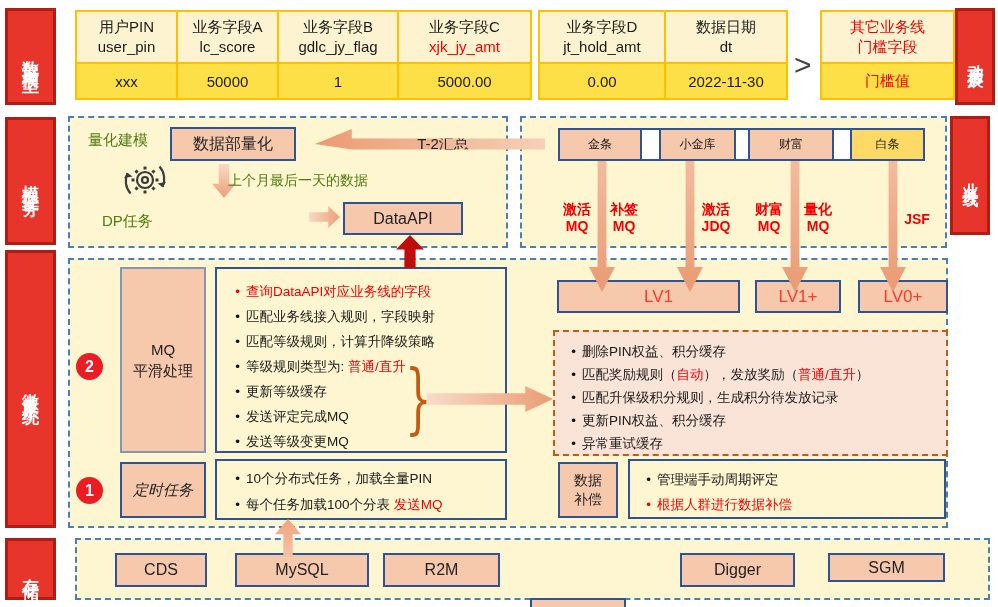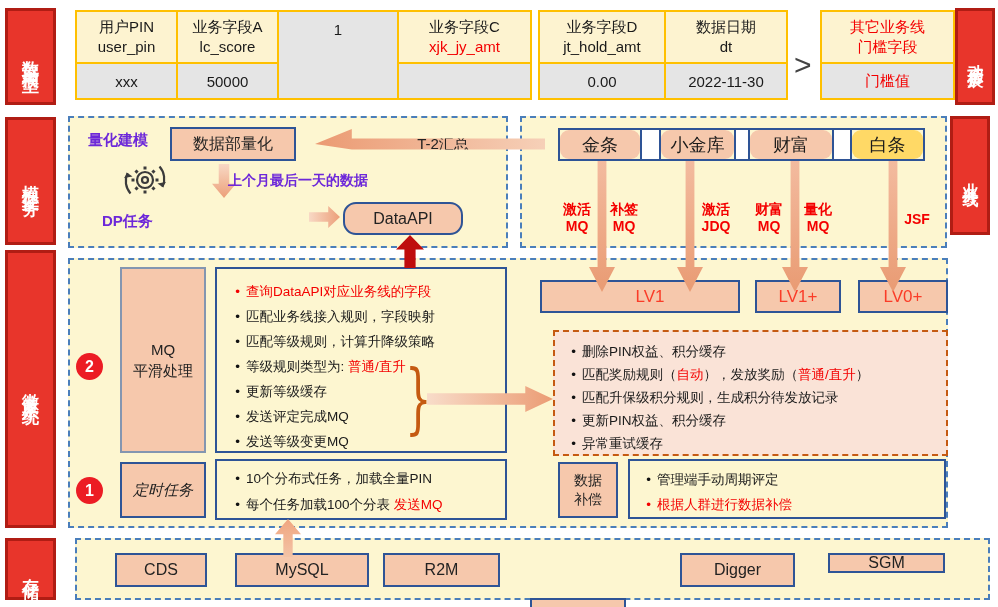--- a/index.html
+++ b/index.html
@@ -4,38 +4,38 @@
 <style>
   html,body{margin:0;padding:0;background:#fff;}
   .canvas{position:relative;width:998px;height:607px;background:#ffffff;overflow:hidden;
           font-family:"Liberation Sans","DejaVu Sans",sans-serif;color:#1a1a1a;}
   
   .vlabel{position:absolute;background:#e8352b;border:3px solid #b01d14;color:#fff;
           font-weight:bold;font-size:17px;display:flex;align-items:center;justify-content:center;
           writing-mode:vertical-rl;text-orientation:upright;letter-spacing:5px;z-index:6;box-sizing:border-box;}
   
   .dm-table{position:absolute;display:flex;}
-  .dm-col{box-sizing:border-box;border:2px solid #ffc000;margin-left:-2px;background:#e5e5e5;}
+  .dm-col{box-sizing:border-box;border:2px solid #ffc000;margin-left:-2px;background:#fde047;}
   .dm-col:first-child{margin-left:0;}
   .dm-h{height:50px;background:#fdf3d0;display:flex;flex-direction:column;align-items:center;
         justify-content:center;font-size:15px;line-height:20px;border-bottom:2px solid #ffc000;}
   .dm-v{height:34px;display:flex;align-items:center;justify-content:center;font-size:15px;}
   .red{color:#f40000;}
   .dm-connector{position:absolute;left:794px;top:48px;font-size:30px;color:#444;z-index:2;}
   
   .section{position:absolute;box-sizing:border-box;border:2px dashed #4a7ebb;background:#fdf6d0;}
   
   .pnode{position:absolute;box-sizing:border-box;background:#f6c8ac;border:2px solid #2e5496;
          display:flex;align-items:center;justify-content:center;font-size:16px;color:#222;z-index:3;}
   .pnode.gray{border-color:#8496b0;flex-direction:column;font-size:15px;line-height:21px;}
   .pnode.small{font-size:14px;line-height:19px;}
   
   .biz-row{position:absolute;left:558px;top:128px;height:33px;display:flex;
            border:2px solid #2e5496;box-sizing:border-box;z-index:3;}
-  .biz-seg{display:flex;align-items:center;justify-content:center;font-size:18px;background:#f6c8ac;border-radius:9px;}
+  .biz-seg{display:flex;align-items:center;justify-content:center;font-size:12px;background:#f6c8ac;}
   .biz-seg.gold{background:#ffd966;}
   .biz-gap{background:#ffffff;border-left:2px solid #2e5496;border-right:2px solid #2e5496;}
   .mq{position:absolute;color:#f40000;font-weight:bold;font-size:14px;line-height:17px;
       text-align:center;z-index:4;}
   
   .arrow-down-long{position:absolute;width:26px;height:131px;z-index:5;
       background:linear-gradient(180deg,#f3bb9f,#e99b73);
       clip-path:polygon(33% 0,67% 0,67% 81%,100% 81%,50% 100%,0 81%,33% 81%);}
   .arrow-left-big{position:absolute;left:315px;top:129px;width:230px;height:30px;z-index:5;
       background:linear-gradient(90deg,#eb9a72,#f6d0b8);
@@ -62,21 +62,21 @@
   .bulletbox ul,.rewardbox ul{list-style:none;margin:0;padding:0;}
   .bulletbox li,.rewardbox li{display:flex;font-size:13.5px;}
   .mk{width:17px;flex:none;text-align:center;color:#111;}
   .mk.rt{color:#f40000;}
   .rt{color:#f40000;}
   .rewardbox{position:absolute;box-sizing:border-box;background:#fae3d7;border:2px dashed #c55a11;z-index:3;}
   .lv{position:absolute;top:280px;height:33px;box-sizing:border-box;background:#f6c8ac;border:2px solid #2e5496;
       display:flex;align-items:center;justify-content:center;font-size:17px;color:#fa3c28;z-index:4;}
   .brace{position:absolute;left:394px;top:360px;font-size:76px;line-height:76px;color:#c55a11;
       font-family:"DejaVu Serif",serif;font-weight:normal;transform:scaleX(.55);z-index:4;}
-  .rlabel{position:absolute;color:#6d28d9;font-weight:bold;font-size:15px;z-index:3;}
+  .rlabel{position:absolute;color:#4d7c0f;font-weight:normal;font-size:15px;z-index:3;}
   .gearwrap{position:absolute;left:116px;top:151px;width:58px;height:58px;z-index:3;}
 </style>
 </head>
 <body>
 
 <div class="canvas">
 
   <div class="vlabel" style="left:5px;top:8px;width:51px;height:97px;">数据模型</div>
   <div class="vlabel" style="left:5px;top:117px;width:51px;height:128px;">模型任务</div>
   <div class="vlabel" style="left:5px;top:250px;width:51px;height:278px;">徽章系统</div>
@@ -94,27 +94,32 @@
       <div class="dm-v">xxx</div>
     </div>
     <div class="dm-col" style="width:103px;">
       <div class="dm-h">
           <span>业务字段A</span>
           <span>lc_score</span>
         </div>
       <div class="dm-v">50000</div>
     </div>
     <div class="dm-col" style="width:122px;">
+      <div class="dm-h">
+          <span>业务字段B</span>
+          <span>gdlc_jy_flag</span>
+        </div>
       <div class="dm-v">1</div>
     </div>
     <div class="dm-col" style="width:135px;">
       <div class="dm-h">
           <span>业务字段C</span>
           <span class="red">xjk_jy_amt</span>
         </div>
+      <div class="dm-v">5000.00</div>
     </div>
     <div class="dm-col" style="width:128px;margin-left:6px;">
       <div class="dm-h">
           <span>业务字段D</span>
           <span>jt_hold_amt</span>
         </div>
       <div class="dm-v">0.00</div>
     </div>
     <div class="dm-col" style="width:124px;">
       <div class="dm-h">
@@ -160,21 +165,21 @@
         </g>
       </g>
       <polygon points="46.5,36 41.5,32.5 50,31" fill="#3b3b3b"></polygon>
       <polygon points="11.5,22 16.5,25.5 8,27" fill="#3b3b3b"></polygon>
     </svg>
   </div>
   <div class="rlabel" style="left:102px;top:212px;">DP任务</div>
   <div class="pnode" style="left:170px;top:127px;width:126px;height:34px;">数据部量化</div>
   <div class="arrow-down-sm"></div>
   <div class="arrow-right-sm"></div>
-  <div class="pnode" style="left:343px;top:202px;width:120px;height:33px;border-radius:13px;">DataAPI</div>
+  <div class="pnode" style="left:343px;top:202px;width:120px;height:33px;">DataAPI</div>
   <div class="rlabel" style="left:228px;top:172px;font-size:14px;">上个月最后一天的数据</div>
   <div class="arrow-left-big">
       <span>T-2汇总</span>
     </div>
   <div class="arrow-up-red"></div>
 
   <div class="biz-row">
     <div class="biz-seg" style="width:80px;">金条</div>
     <div class="biz-gap" style="width:17px;"></div>
     <div class="biz-seg" style="width:73px;">小金库</div>
@@ -246,21 +251,21 @@
         </li>
         <li>
           <span class="mk">•</span>
           <span><span>发送等级变更MQ</span></span>
         </li>
       </ul>
   </div>
   <div class="brace">}</div>
   <div class="arrow-right-mid"></div>
 
-  <div class="lv" style="left:540px;width:200px;padding-left:20px;">LV1</div>
+  <div class="lv" style="left:557px;width:183px;padding-left:20px;">LV1</div>
   <div class="lv" style="left:755px;width:86px;">LV1+</div>
   <div class="lv" style="left:858px;width:90px;">LV0+</div>
 
   <div class="rewardbox" style="left:553px;top:330px;width:395px;height:126px;padding:8px 6px 0 10px;">
     <ul style="line-height:23px;">
         <li>
           <span class="mk">•</span>
           <span><span>删除PIN权益、积分缓存</span></span>
         </li>
         <li>
@@ -312,15 +317,15 @@
         </li>
       </ul>
   </div>
   <div class="arrow-up-salmon"></div>
 
   <div class="pnode" style="left:115px;top:553px;width:92px;height:34px;">CDS</div>
   <div class="pnode" style="left:235px;top:553px;width:134px;height:34px;">MySQL</div>
   <div class="pnode" style="left:383px;top:553px;width:117px;height:34px;">R2M</div>
   <div class="pnode" style="left:530px;top:553px;width:96px;height:34px;margin-top:45px;">Cache</div>
   <div class="pnode" style="left:680px;top:553px;width:115px;height:34px;">Digger</div>
-  <div class="pnode" style="left:828px;top:553px;width:117px;height:20px;">SGM</div>
+  <div class="pnode" style="left:828px;top:553px;width:117px;height:29px;">SGM</div>
 
 </div>
 
 </body></html>

